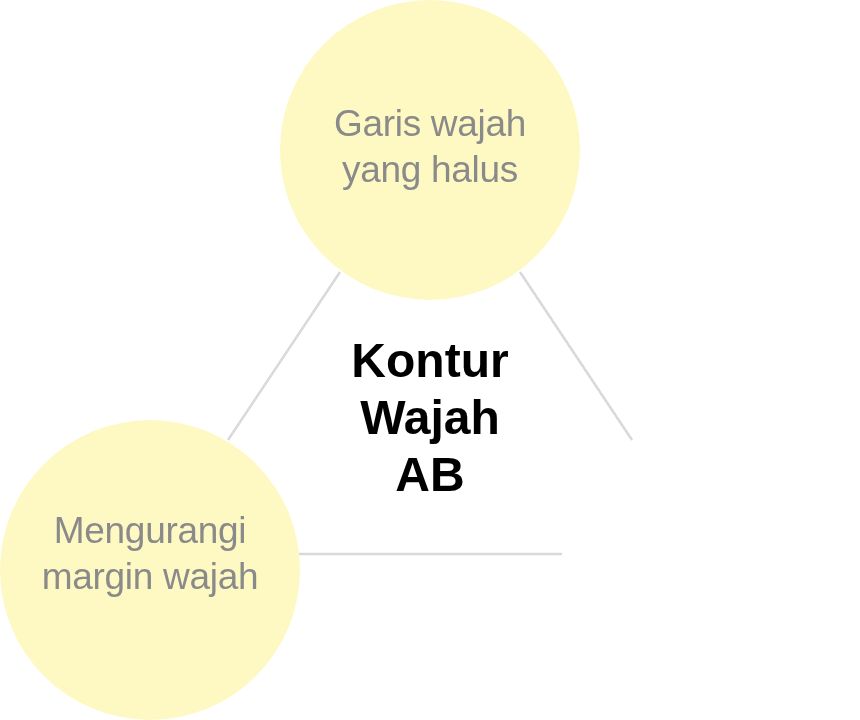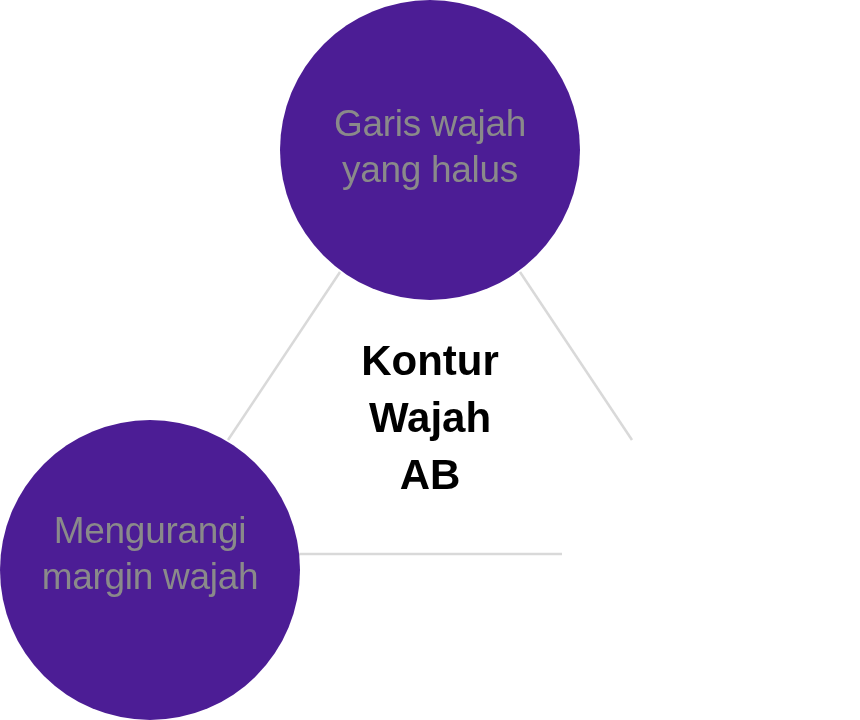--- a/index.html
+++ b/index.html
@@ -24,21 +24,21 @@
       position: absolute;
       left: 0; top: 0;
       width: 860px;
       height: 720px;
     }
     .node {
       position: absolute;
       width: 300px;
       height: 300px;
       border-radius: 50%;
-      background: #4c1d95;
+      background: #fef9c3;
       display: flex;
       align-items: center;
       justify-content: center;
       text-align: center;
     }
     .node-label {
       color: #8a8a8a;
       font-size: 37px;
       line-height: 46px;
       font-weight: 400;
@@ -51,21 +51,21 @@
     .node-top .node-label { margin-top: -6px; }
     .node-left .node-label { margin-top: -32px; }
     .node-right .node-label { margin-top: -32px; }
 
     .center-title {
       position: absolute;
       left: 300px;
       top: 332px;
       width: 260px;
       text-align: center;
-      font-size: 42px;
+      font-size: 48px;
       line-height: 57px;
       font-weight: 700;
       color: #000000;
       white-space: pre-line;
     }
   </style>
 </head>
 <body>
 
 <div class="diagram">

